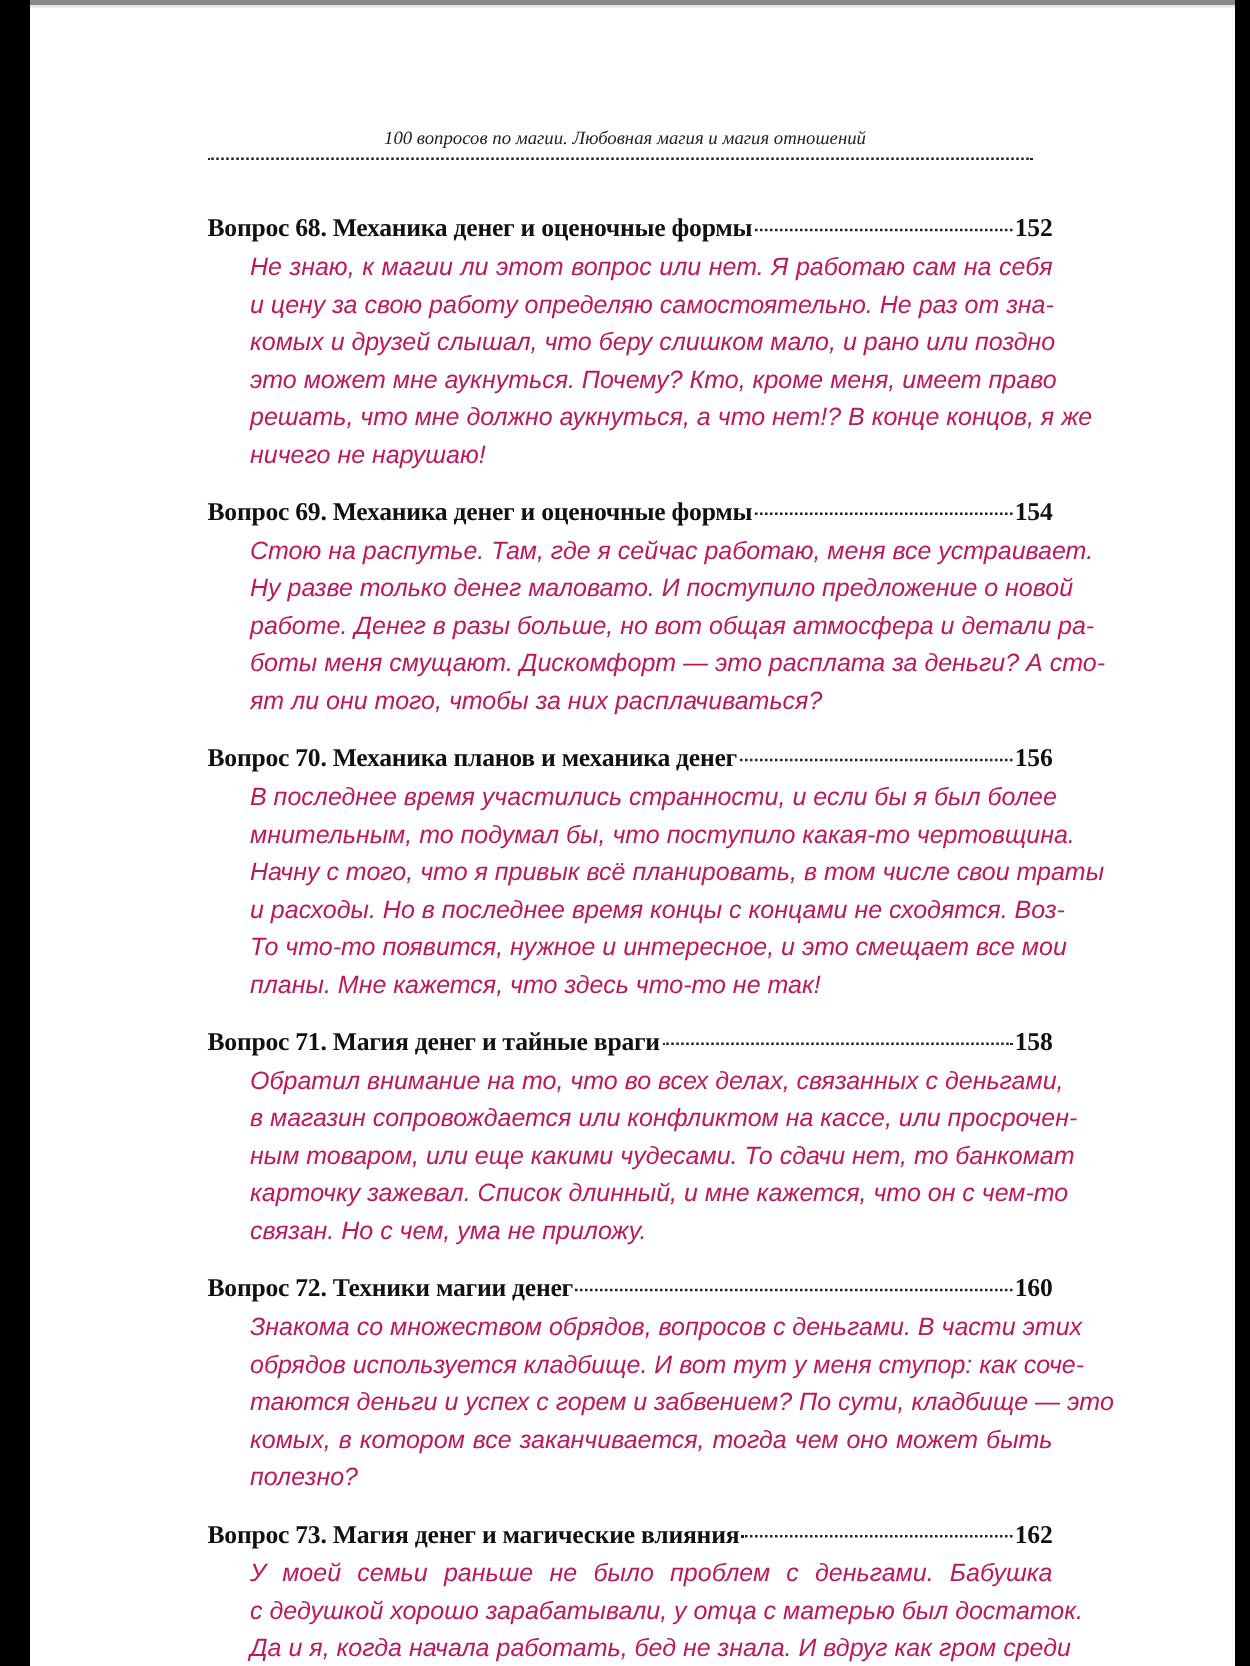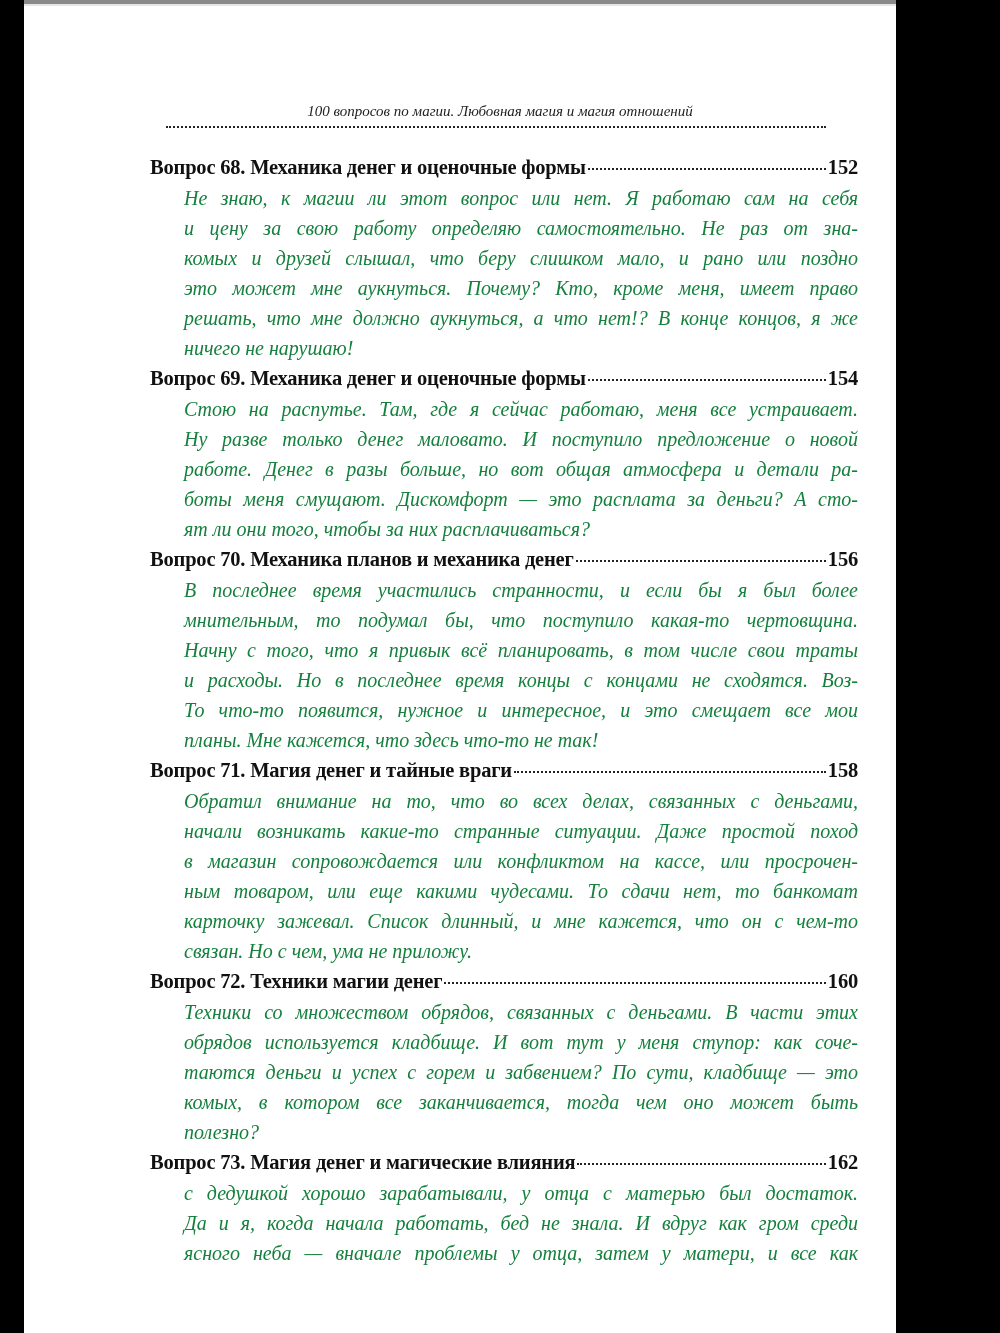--- a/index.html
+++ b/index.html
@@ -1,46 +1,46 @@
 <!DOCTYPE html>
 <html><head>
 <meta charset="utf-8">
 <style>
   html, body { margin: 0; padding: 0; background: #000; }
   body { width: 1000px; height: 1333px; position: relative; overflow: hidden; }
   .page {
-    position: absolute; left: 24px; top: 0; width: 872px; height: 1333px;
+    position: absolute; left: 24px; top: 0; width: 964px; height: 1333px;
     background: #ffffff;
   }
   .topbar { position: absolute; left: 0; top: 0; width: 100%; height: 4px; background: #8a8a8a; }
   .topbar2 { position: absolute; left: 0; top: 4px; width: 100%; height: 2px; background: #e6e6e6; }
   .running-head {
     position: absolute; left: 0; width: 952px; top: 103px; text-align: center;
     font-family: "Liberation Serif", serif; font-style: italic; font-size: 15px; color: #222;
   }
   .head-rule {
     position: absolute; left: 142px; width: 660px; top: 126px; height: 0;
     border-top: 2px dotted #222;
   }
   .toc { position: absolute; left: 126px; top: 152px; width: 708px; }
-  .entry { margin: 0; }
+  .entry { margin: 16px; }
   .entry-title {
     display: flex; align-items: baseline;
     font-family: "Liberation Serif", serif; font-weight: bold; font-size: 20.5px;
     color: #111; line-height: 31px; height: 31px; letter-spacing: -0.2px;
   }
   .entry-title .t { white-space: nowrap; }
   .entry-title .dots {
     flex: 1; margin: 0 2px; border-bottom: 2px dotted #222; transform: translateY(-4px);
   }
   .entry-title .p { white-space: nowrap; }
   .entry-desc {
     margin: 0 0 0 34px;
-    font-family: Liberation Serif, serif; font-style: italic; font-size: 20px;
-    color: #15803d; line-height: 30px; text-align: justify; text-align-last: left;
+    font-family: Liberation Sans, sans-serif; font-style: italic; font-size: 20px;
+    color: #be185d; line-height: 30px; text-align: justify; text-align-last: left;
   }
   .entry-desc .ln { display: block; text-align: justify; text-align-last: justify; height: 30px; white-space: nowrap; }
   .entry-desc .ln.last { text-align-last: left; }
 </style>
 </head>
 <body>
 
 <div class="page">
   <div class="topbar"></div>
   <div class="topbar2"></div>
@@ -98,50 +98,50 @@
     </div>
 
     <div class="entry">
       <div class="entry-title">
         <span class="t">Вопрос 71. Магия денег и тайные враги</span>
         <span class="dots"></span>
         <span class="p">158</span>
       </div>
       <div class="entry-desc">
         <span class="ln">Обратил внимание на то, что во всех делах, связанных с деньгами,</span>
-        <span class="ln">начали возникать какие-то странные ситуации. Даже простой поход</span>
         <span class="ln">в магазин сопровождается или конфликтом на кассе, или просрочен-</span>
         <span class="ln">ным товаром, или еще какими чудесами. То сдачи нет, то банкомат</span>
         <span class="ln">карточку зажевал. Список длинный, и мне кажется, что он с чем-то</span>
         <span class="ln last">связан. Но с чем, ума не приложу.</span>
       </div>
     </div>
 
     <div class="entry">
       <div class="entry-title">
         <span class="t">Вопрос 72. Техники магии денег</span>
         <span class="dots"></span>
         <span class="p">160</span>
       </div>
       <div class="entry-desc">
-        <span class="ln">Техники со множеством обрядов, связанных с деньгами. В части этих</span>
+        <span class="ln">Знакома со множеством обрядов, вопросов с деньгами. В части этих</span>
         <span class="ln">обрядов используется кладбище. И вот тут у меня ступор: как соче-</span>
         <span class="ln">таются деньги и успех с горем и забвением? По сути, кладбище — это</span>
         <span class="ln">комых, в котором все заканчивается, тогда чем оно может быть</span>
         <span class="ln last">полезно?</span>
       </div>
     </div>
 
     <div class="entry">
       <div class="entry-title">
         <span class="t">Вопрос 73. Магия денег и магические влияния</span>
         <span class="dots"></span>
         <span class="p">162</span>
       </div>
       <div class="entry-desc">
+        <span class="ln">У моей семьи раньше не было проблем с деньгами. Бабушка</span>
         <span class="ln">с дедушкой хорошо зарабатывали, у отца с матерью был достаток.</span>
         <span class="ln">Да и я, когда начала работать, бед не знала. И вдруг как гром среди</span>
         <span class="ln">ясного неба — вначале проблемы у отца, затем у матери, и все как</span>
 
       </div>
     </div>
 
   </div>
 </div>
 

